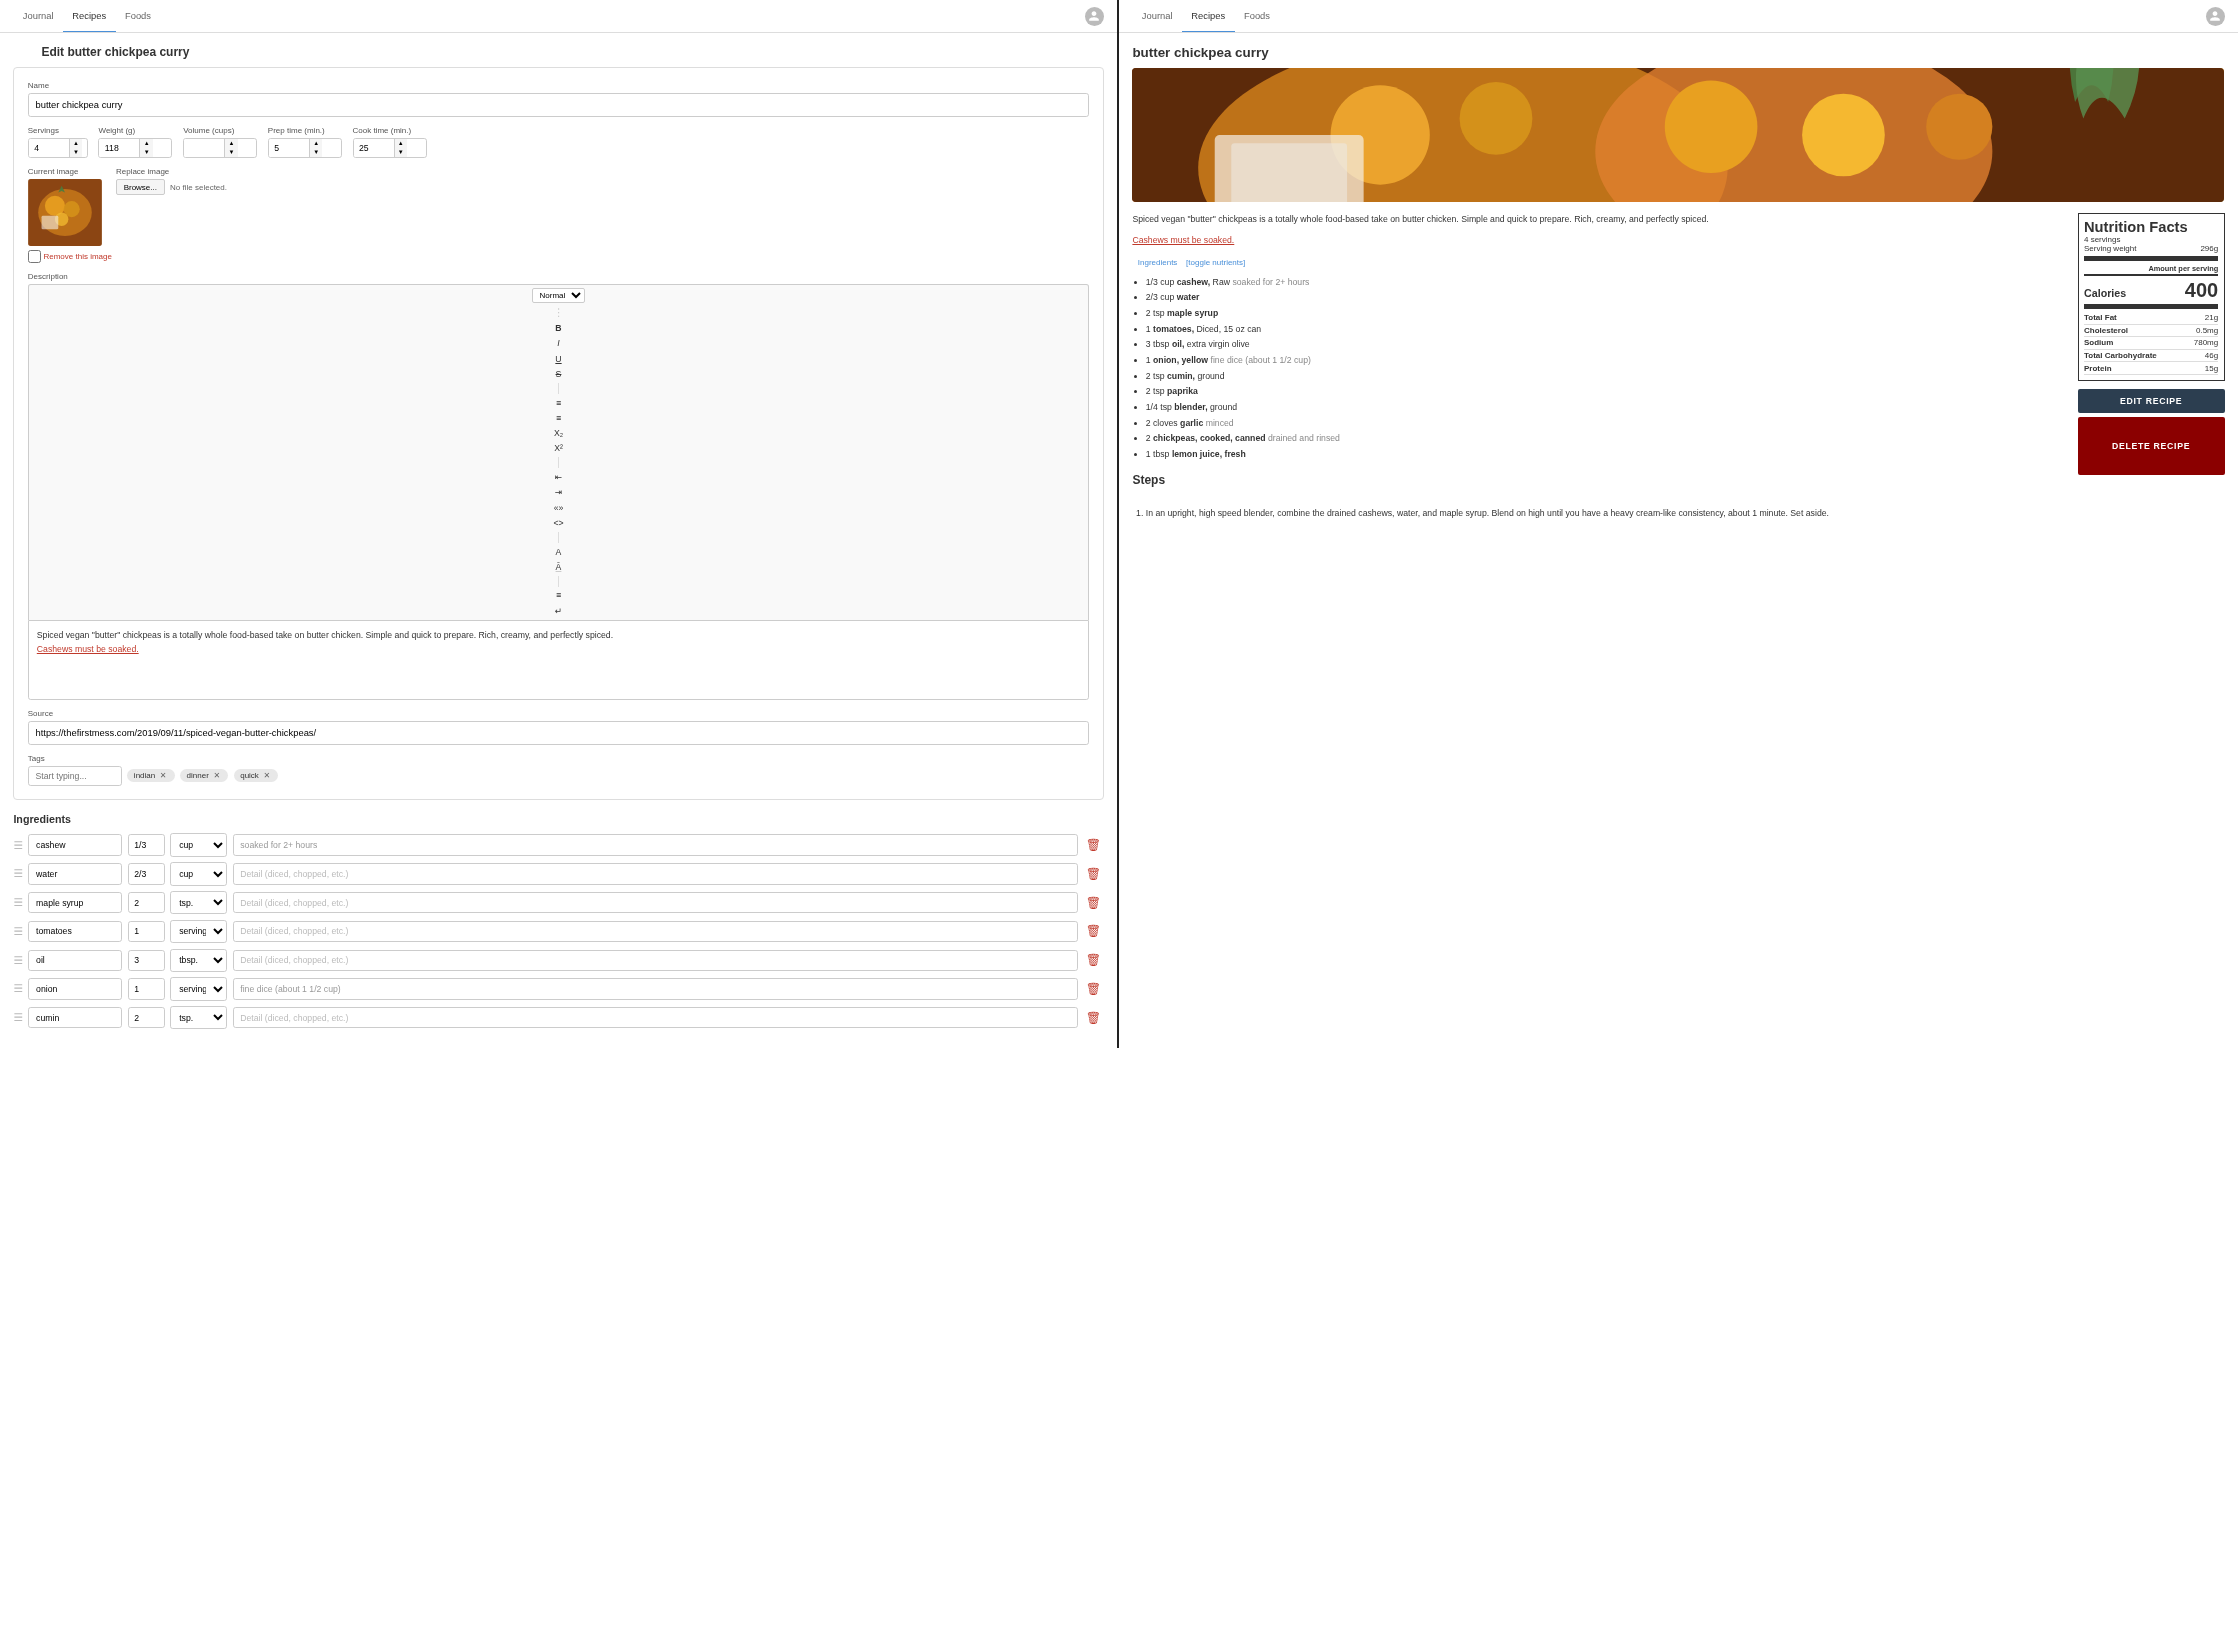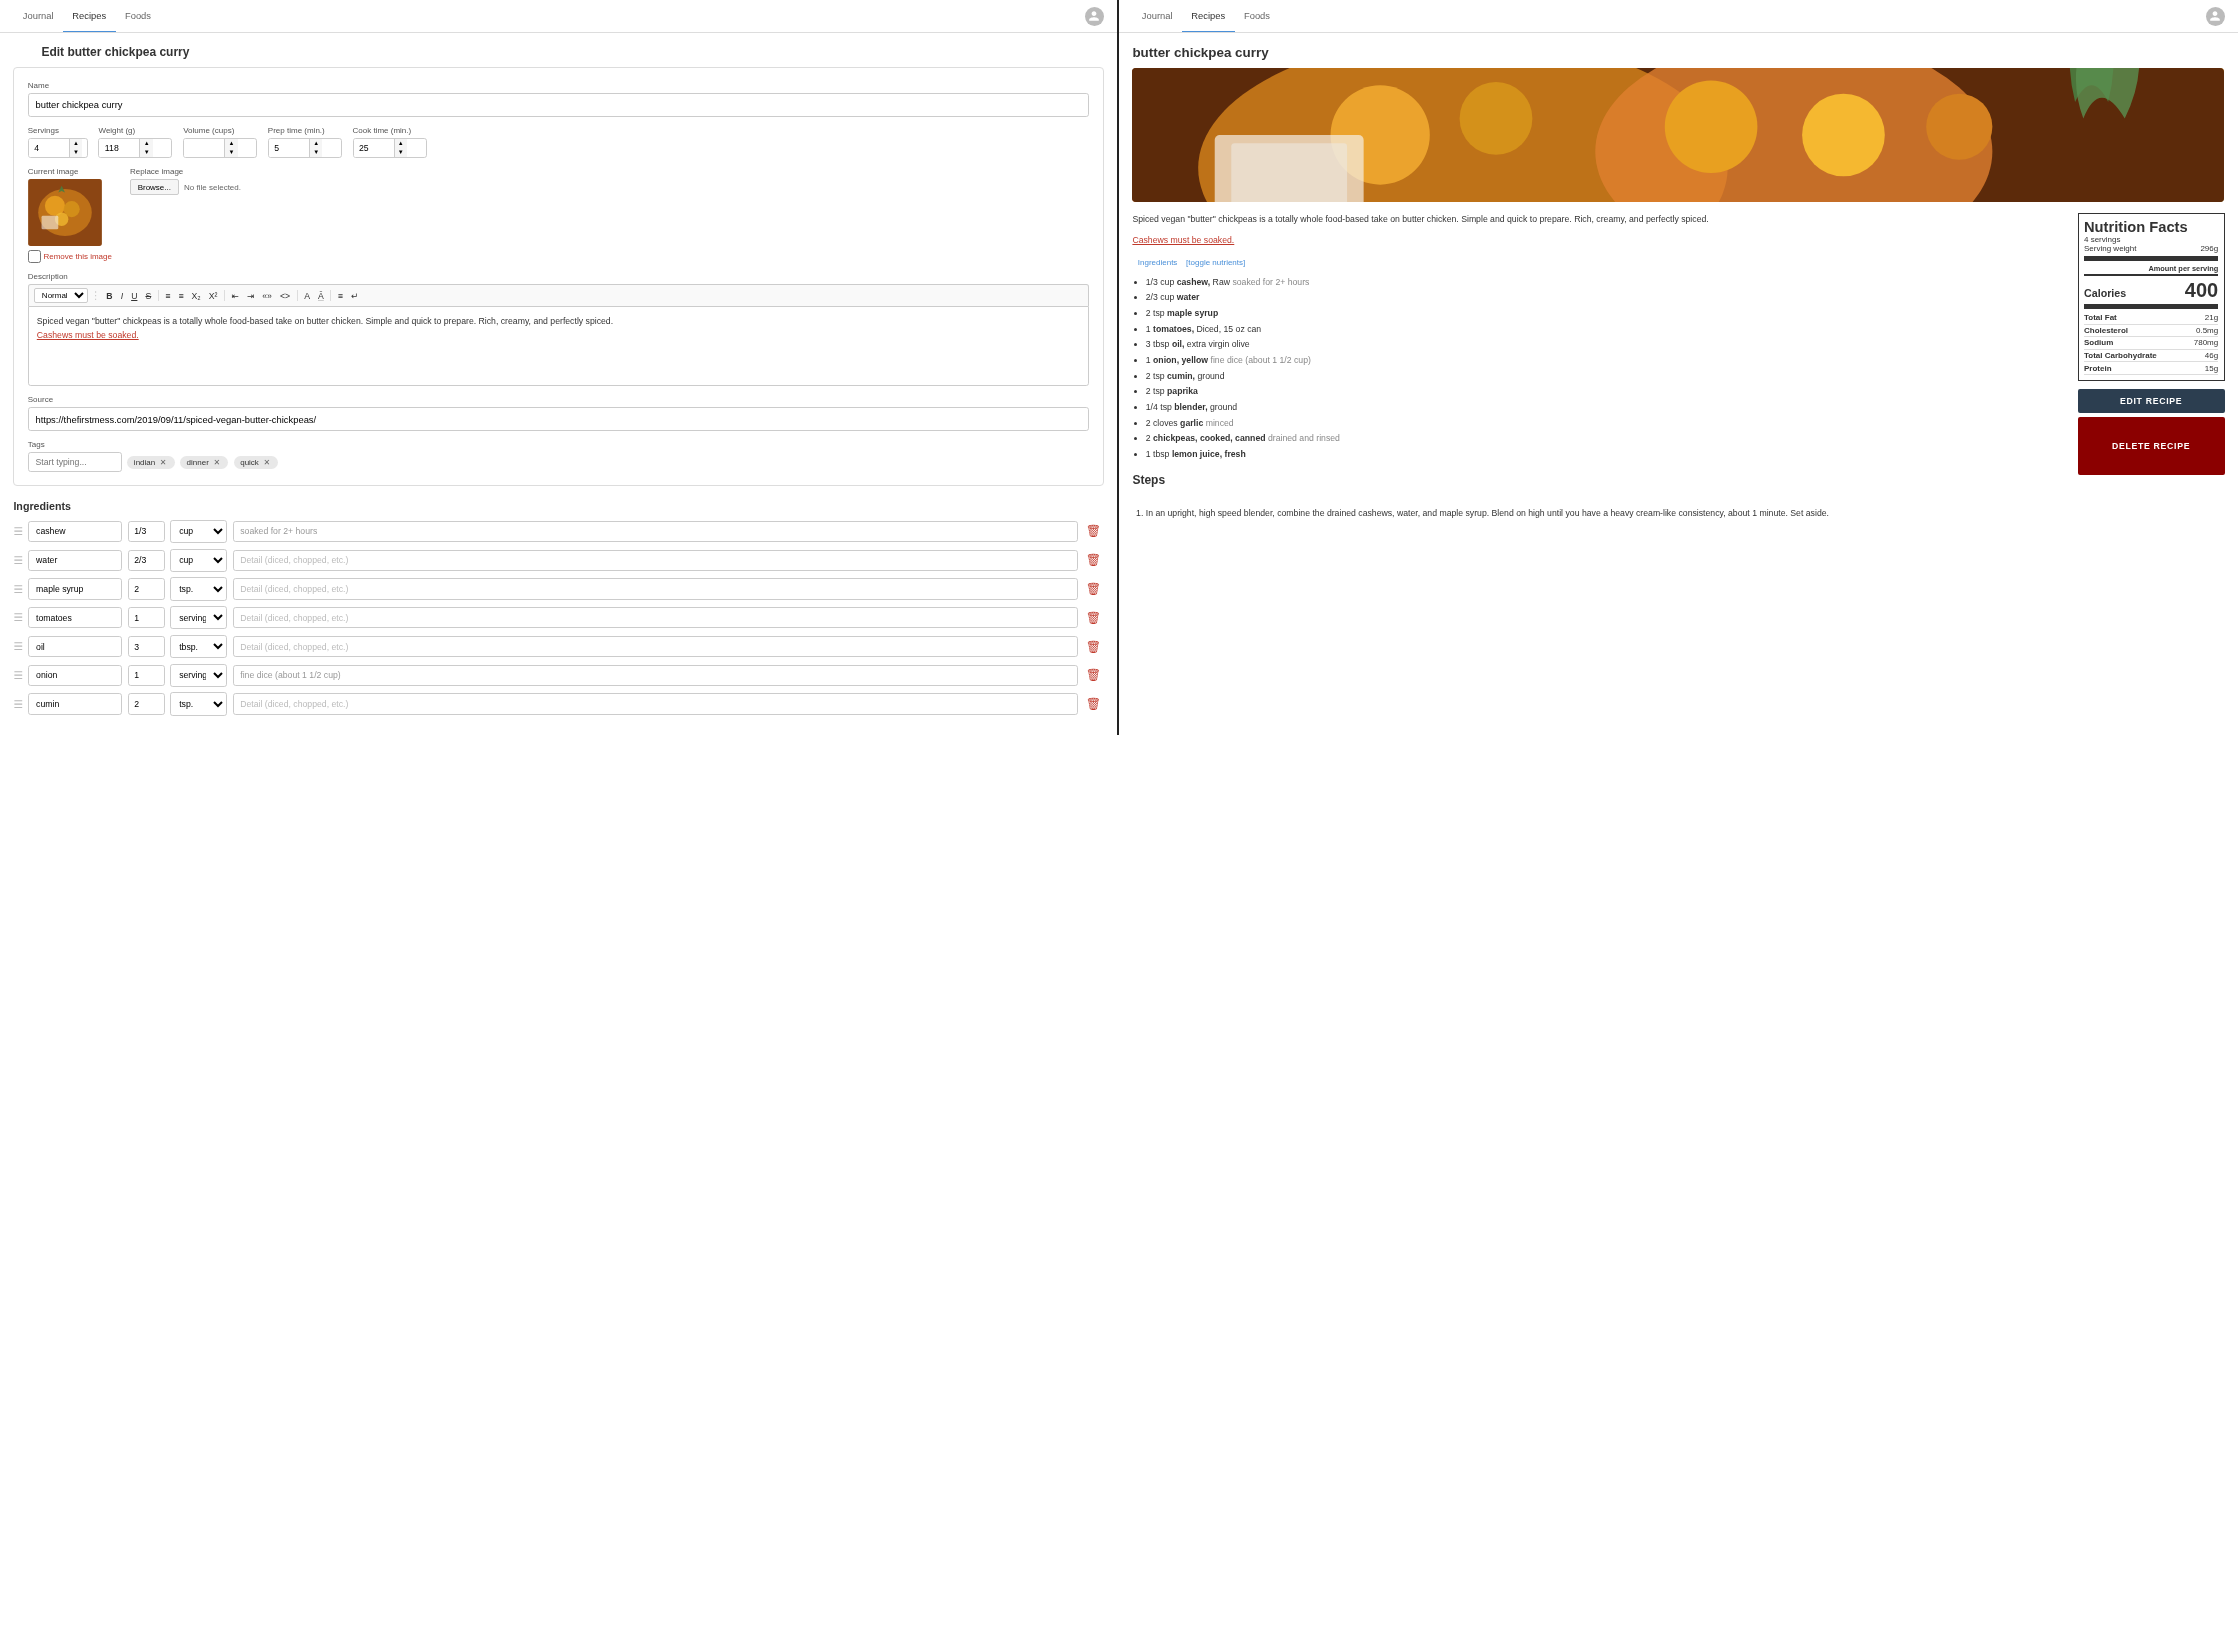--- a/index.html
+++ b/index.html
@@ -24,34 +24,34 @@
     .text-input { width: 100%; border: 0.7px solid #ccc; border-radius: 2.7px; padding: 5.4px 6.7px; font-size: 9.4px; }
     .fields-row { display: flex; gap: 10.7px; margin-top: 9.4px; }
     .field-group { display: flex; flex-direction: column; }
     .field-group.narrow { width: 60px; }
     .field-group.medium { width: 74px; }
     .number-input-wrap { display: flex; border: 0.7px solid #ccc; border-radius: 2.7px; overflow: hidden; }
     .number-input-wrap input { border: none; padding: 4px 5.4px; font-size: 8.7px; width: 40px; }
     .spinner-btns { display: flex; flex-direction: column; border-left: 0.7px solid #ccc; }
     .spinner-btn { background: #f5f5f5; border: none; cursor: pointer; font-size: 6px; padding: 1.3px 3.3px; flex: 1; }
 
-    .image-section { display: flex; gap: 18px; margin-top: 9.4px; }
+    .image-section { display: flex; gap: 4px; margin-top: 9.4px; }
     .current-image-label { font-size: 8px; color: #555; margin-bottom: 2.7px; }
     .current-image-placeholder { width: 74px; height: 67px; background: #f0e8d8; border-radius: 2.7px; display: flex; align-items: center; justify-content: center; overflow: hidden; }
     .remove-image-btn { background: none; border: none; color: #c0392b; font-size: 8px; cursor: pointer; margin-top: 4px; display: flex; align-items: center; gap: 2.7px; }
     .replace-image { display: flex; flex-direction: column; }
     .replace-label { font-size: 8px; color: #555; margin-bottom: 2.7px; }
     .file-input-row { display: flex; align-items: center; gap: 5.4px; }
     .browse-btn { background: #f5f5f5; border: 0.7px solid #ccc; border-radius: 2px; padding: 2.7px 6.7px; font-size: 8px; cursor: pointer; }
     .no-file-text { font-size: 8px; color: #666; }
 
     
     .desc-section { margin-top: 9.4px; }
     .desc-label { font-size: 8px; color: #555; margin-bottom: 2.7px; }
-    .editor-toolbar { display: flex; align-items: center; gap: 2.7px; border: 0.7px solid #ccc; border-bottom: none; border-radius: 2.7px 2.7px 0 0; background: #f9f9f9; padding: 2.7px 5.4px; flex-wrap: wrap; }
+    .editor-toolbar { display: flex; align-items: center; gap: 2.7px; border: 0.7px solid #ccc; border-bottom: none; border-radius: 2.7px 2.7px 0 0; background: #f9f9f9; padding: 2.7px 5.4px; flex-wrap: wrap; flex-direction: column; }
     .toolbar-select { border: 0.7px solid #ccc; border-radius: 2px; font-size: 8px; padding: 1.3px 2.7px; background: #fff; }
     .toolbar-btn { background: none; border: none; cursor: pointer; font-size: 8.7px; padding: 1.3px 2.7px; color: #333; border-radius: 2px; }
     .toolbar-divider { width: 0.7px; height: 10.7px; background: #ddd; margin: 0 1.3px; }
     .editor-content { border: 0.7px solid #ccc; border-radius: 0 0 2.7px 2.7px; padding: 8px; min-height: 80px; font-size: 8.7px; line-height: 1.6; }
     .editor-content .warning-text { color: #c0392b; text-decoration: underline; }
 
     
     .source-section { margin-top: 9.4px; }
     .source-label { font-size: 8px; color: #555; margin-bottom: 2.7px; }
 

